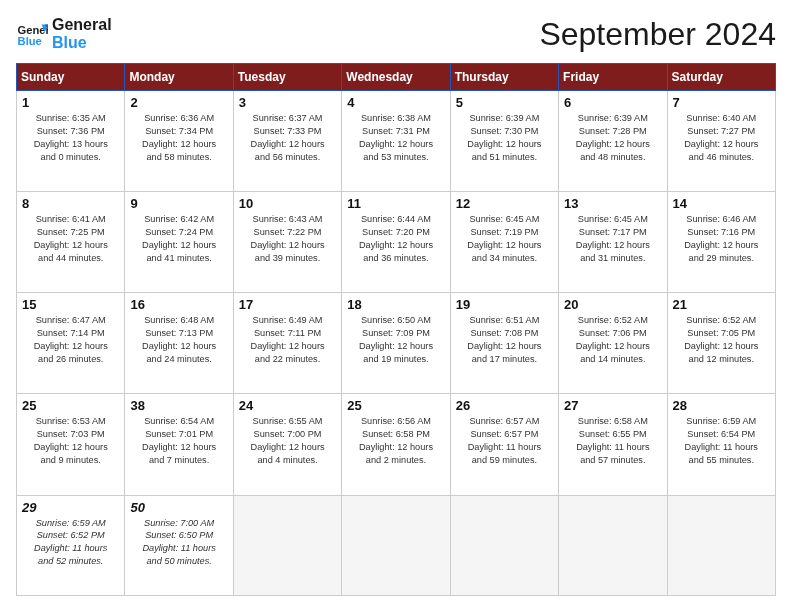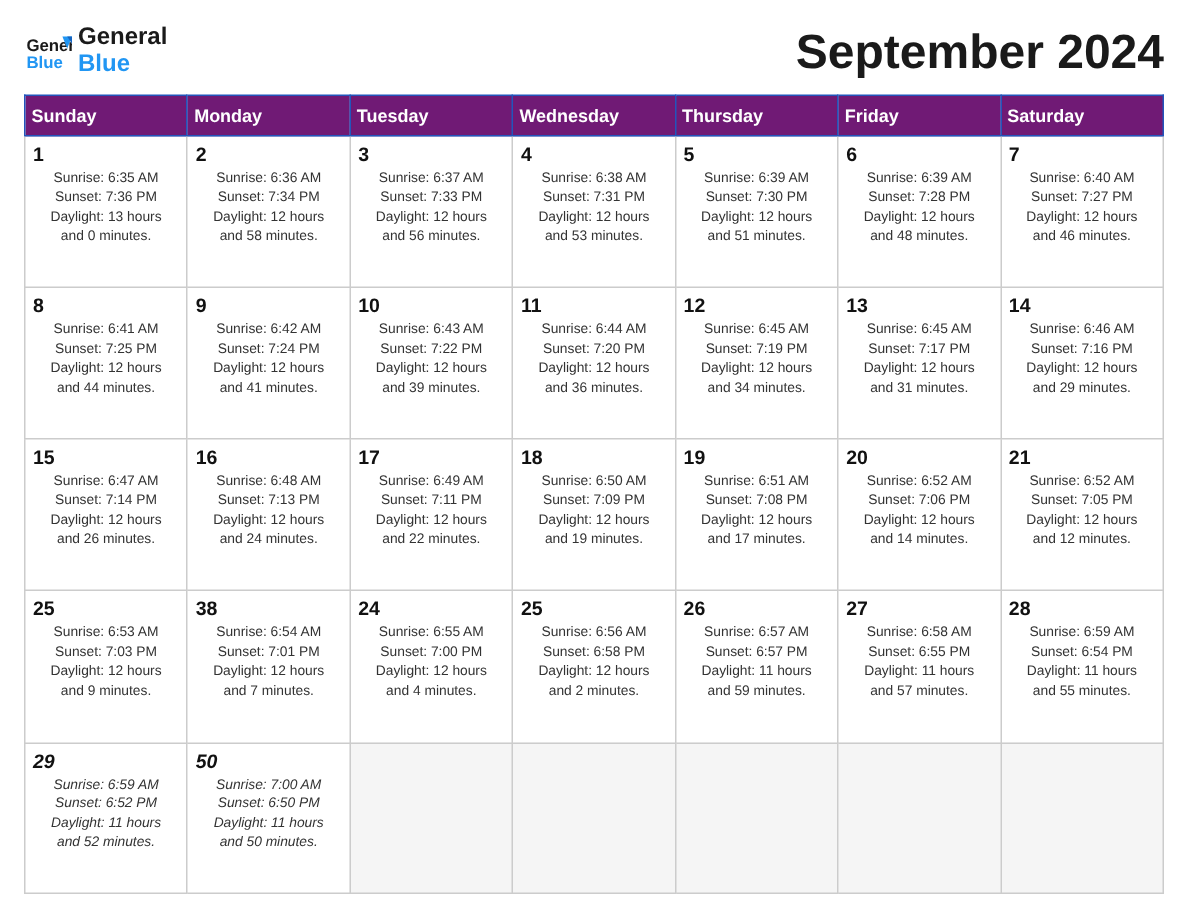--- a/index.html
+++ b/index.html
@@ -30,36 +30,36 @@
     }
     .logo-icon {
       width: 32px;
       height: 32px;
     }
     .title-block {
       text-align: right;
     }
     .month-title {
       font-size: 32px;
-      font-weight: bold;
+      font-weight: normal;
       color: #1a1a1a;
     }
     .location {
       font-size: 14px;
       color: #555;
     }
     .calendar {
       flex: 1;
       border: 1px solid #ccc;
       border-collapse: collapse;
       width: 100%;
       table-layout: fixed;
     }
     .calendar th {
-      background: #701a75;
+      background: #7f1d1d;
       color: #fff;
       font-size: 12px;
       font-weight: bold;
       padding: 6px 4px;
       text-align: left;
       border: 1px solid #2255bb;
       margin-top: 16px;
     }
     .calendar td {
       border: 1px solid #ccc;

